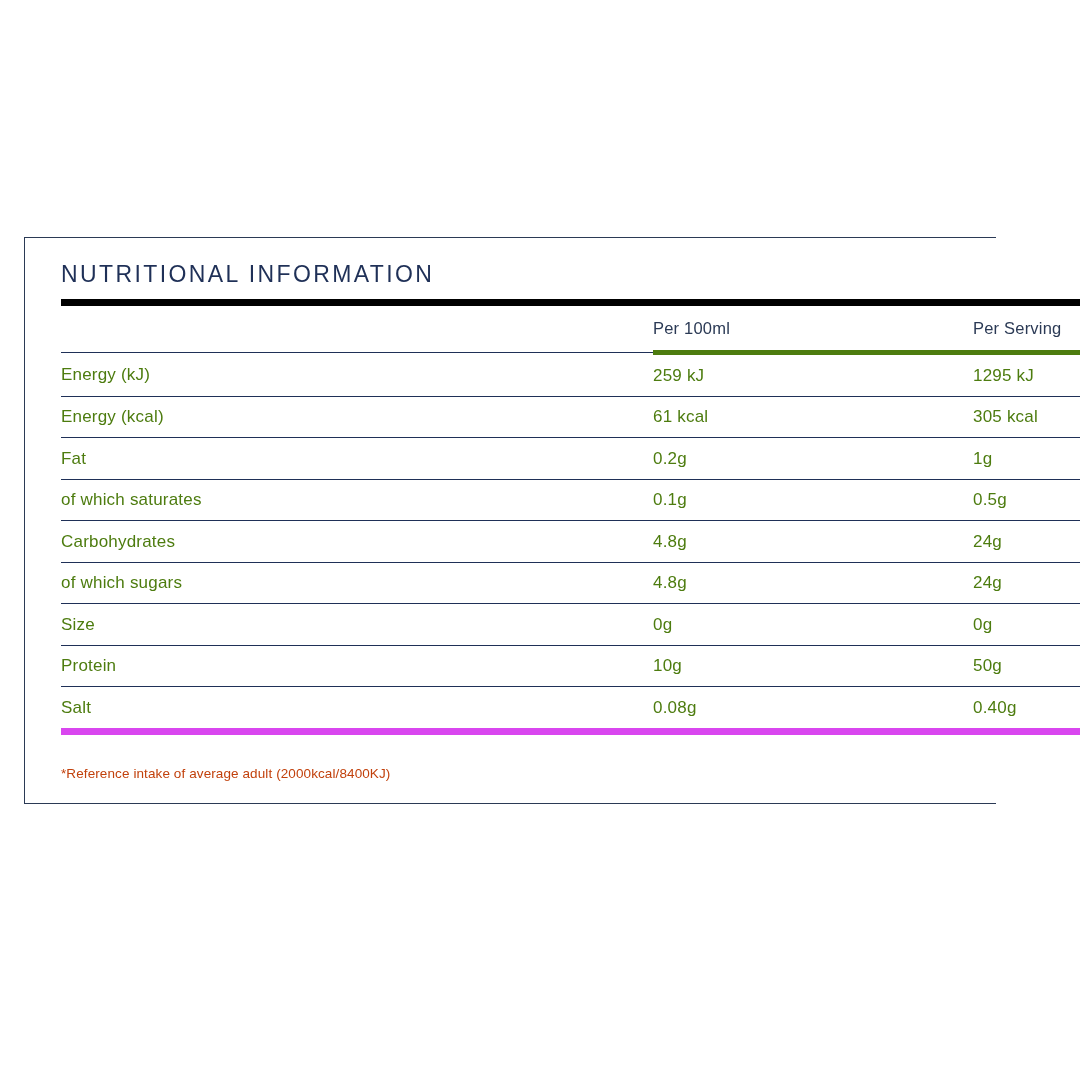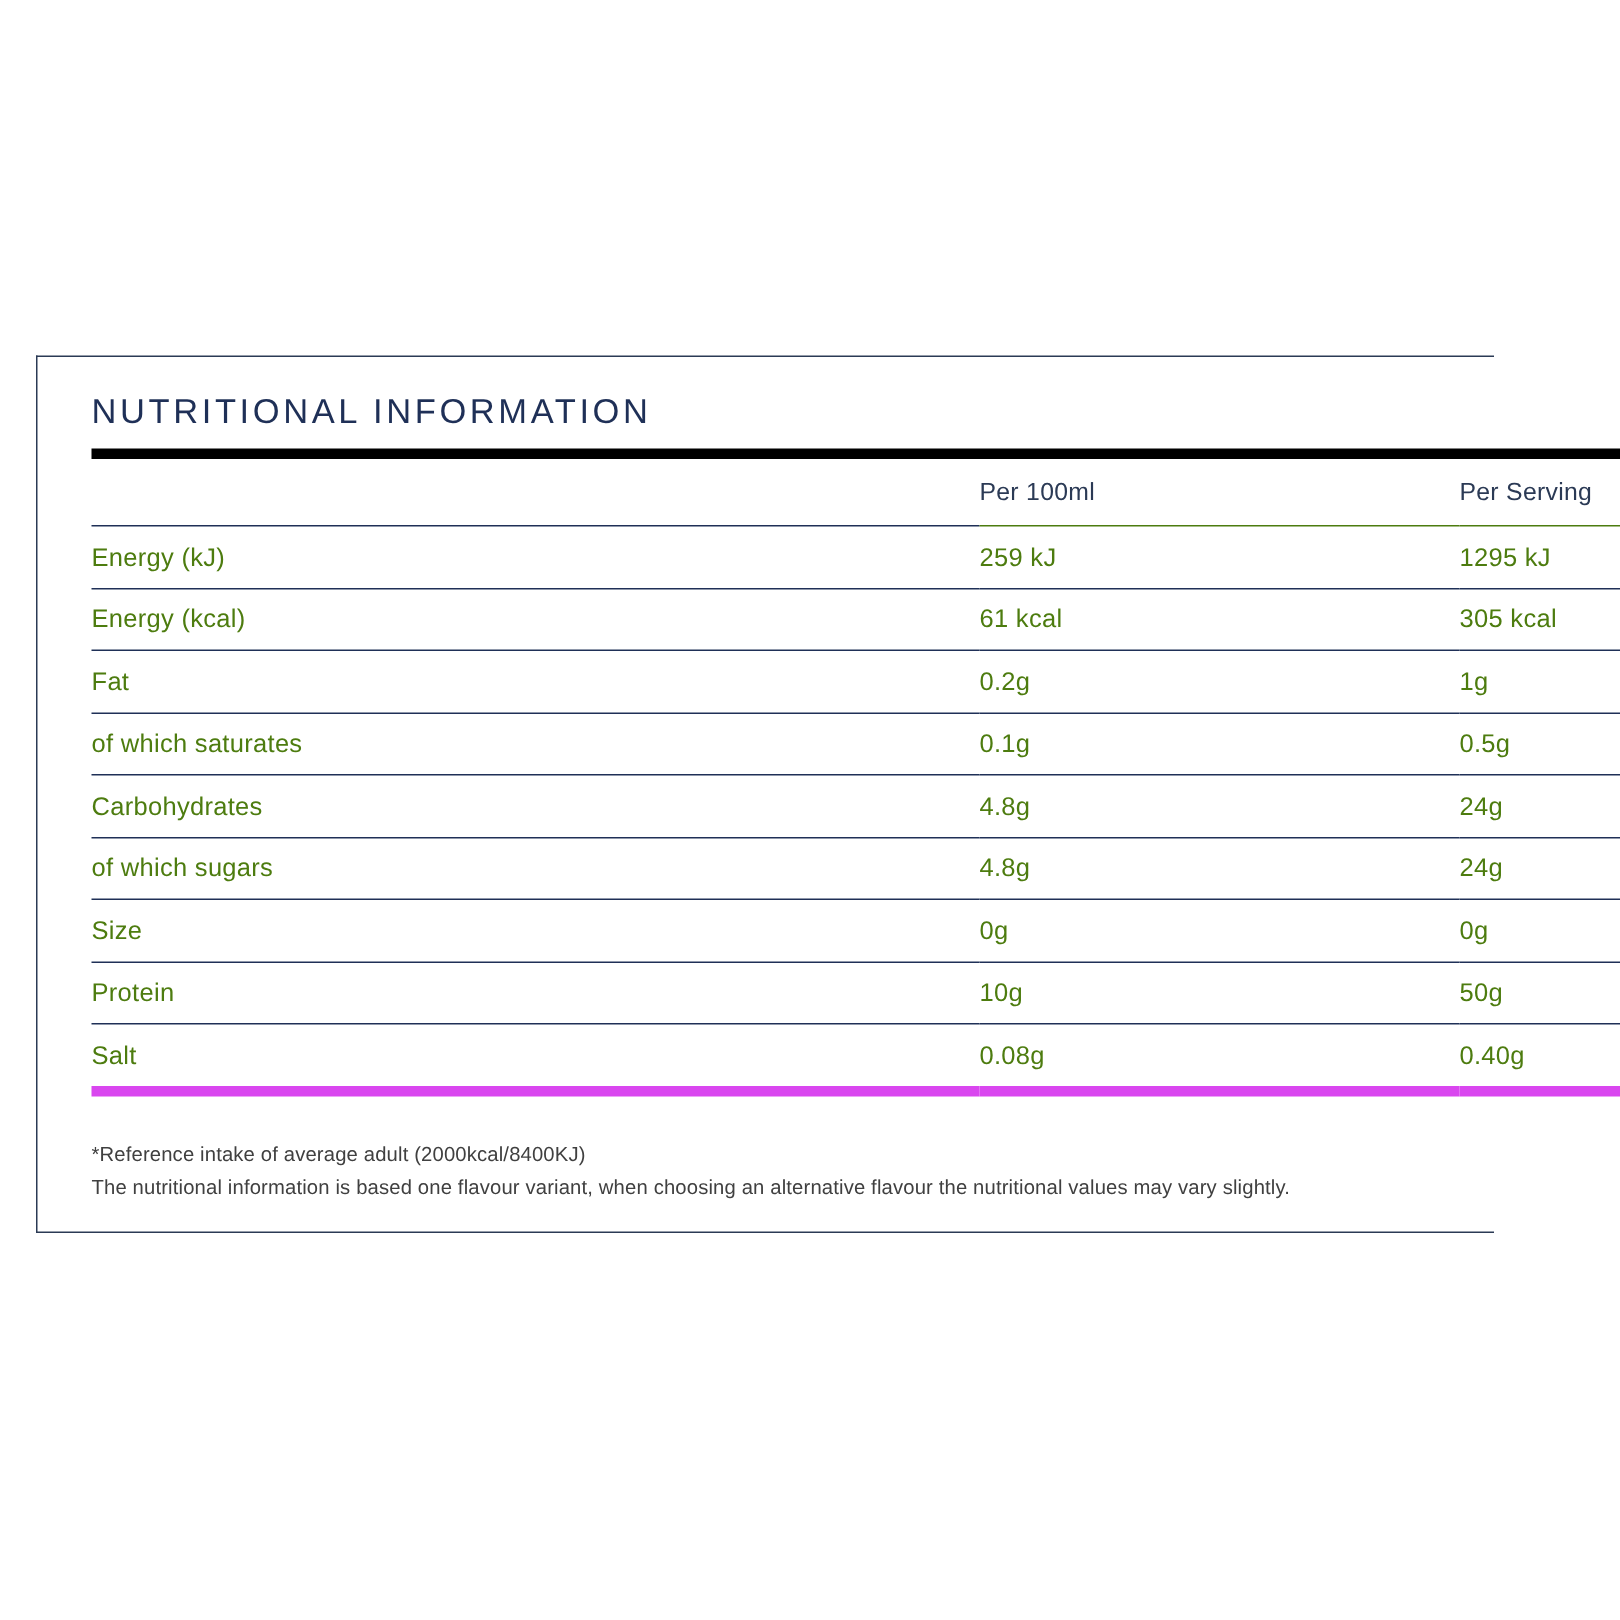--- a/index.html
+++ b/index.html
@@ -70,21 +70,21 @@
 
   .col-name { width: 592px; }
   .col-100  { width: 320px; }
   .col-serv { width: 320px; }
 
   thead th {
     color: #2b3a55;
     font-size: 16.5px;
     height: 44px;
     padding-top: 16px;
-    border-bottom: 1px solid #4d7c0f;
+    border-bottom: 5px solid #4d7c0f;
     letter-spacing: 0.2px;
   }
   thead th.col-name { border-bottom: 1px solid #1f3057; }
 
   tbody td {
     color: #4d7c0f;
     font-size: 17px;
     height: 40.5px;
     border-bottom: 1px solid #1f3057;
     letter-spacing: 0.2px;
@@ -92,21 +92,21 @@
 
   tbody tr:last-child td {
     border-bottom: 7px solid #d946ef;
   }
 
   .footnotes {
     margin-top: 28px;
     width: 1020px;
   }
   .footnote {
-    color: #404040;
+    color: #c2410c;
     font-size: 13.5px;
     line-height: 1.65;
     letter-spacing: 0.1px;
   }
 </style>
 </head>
 <body>
 
 <div class="panel">
   <div class="panel-inner">
@@ -167,17 +167,16 @@
         <tr>
           <td class="col-name">Salt</td>
           <td class="col-100">0.08g</td>
           <td class="col-serv">0.40g</td>
         </tr>
       </tbody>
     </table>
 
     <div class="footnotes">
       <div class="footnote">*Reference intake of average adult (2000kcal/8400KJ)</div>
-      <div class="footnote">The nutritional information is based one flavour variant, when choosing an alternative flavour the nutritional values may vary slightly.</div>
     </div>
 
   </div>
 </div>
 
 </body></html>

